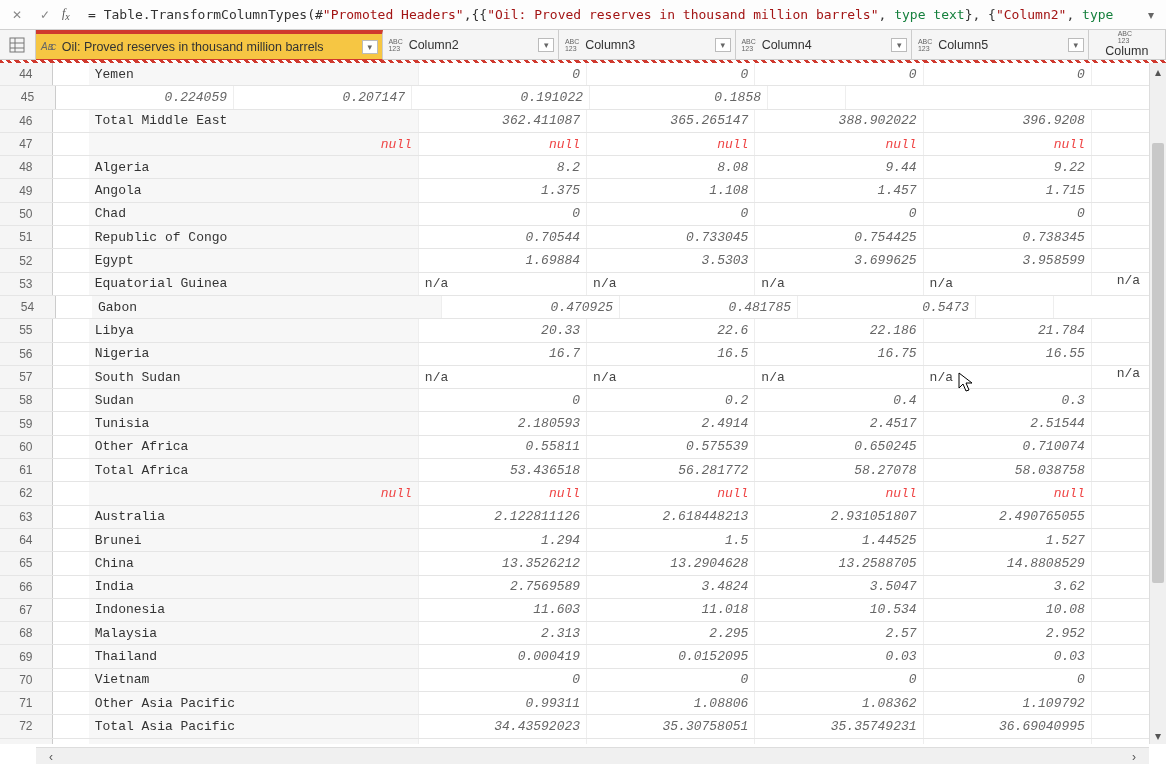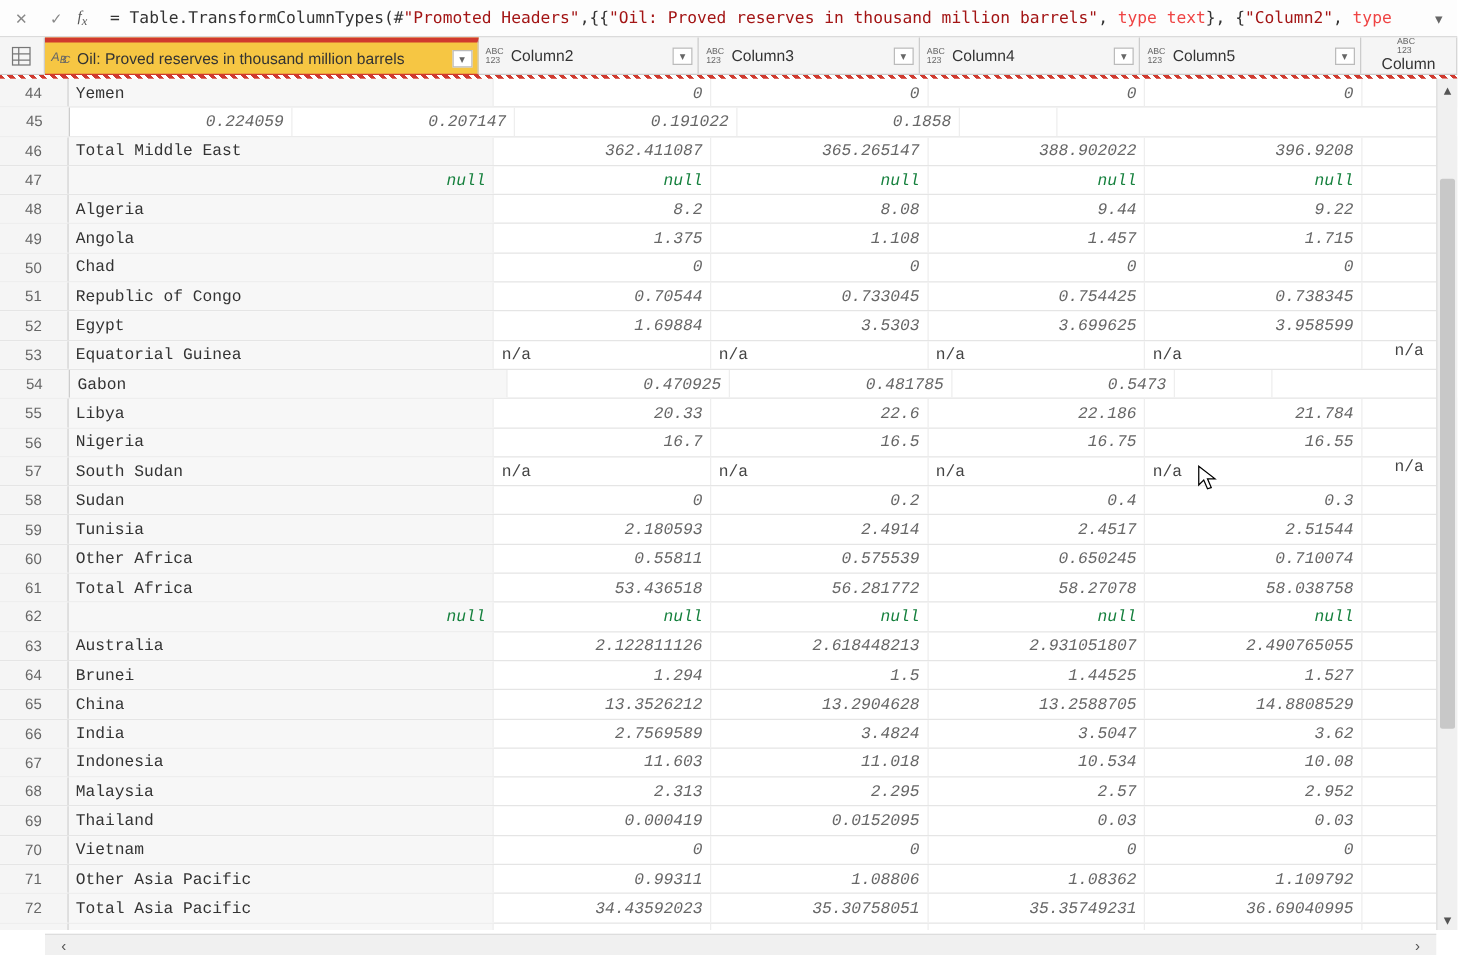--- a/index.html
+++ b/index.html
@@ -33,21 +33,21 @@
   .fb-fx { font-style: italic; font-family: "Times New Roman", serif; color:#555; margin:0 6px 0 2px; width:20px;}
   .formula-text {
     flex:1;
     font-family: Consolas, monospace;
     font-size: 13px;
     color:#333;
     white-space: nowrap;
     overflow:hidden;
   }
   .formula-text .fstr { color:#a31515; }
-  .formula-text .fkey { color:#ef4444; }
+  .formula-text .fkey { color:#15803d; }
   .fb-expand { width:22px; text-align:center; color:#666; cursor:pointer;}
 
   
   .header-row {
     display:flex;
     height:30px;
     border-bottom:1px solid #ccc;
     background:#f5f5f5;
   }
   .corner {
@@ -109,23 +109,23 @@
   .cell {
     display:flex;align-items:center;
     padding:0 6px;
     border-right:1px solid #eee;
     font-family: Consolas, "Courier New", monospace;
     font-size:13px;
     color:#555;
     overflow:hidden;
     white-space:nowrap;
   }
-  .cell.first { background:#f7f7f7; color:#333;}
+  .cell.first { background:#f7f7f7; color:#333;margin-left:36px;}
   .cell.num { justify-content:flex-end; font-style:italic; color:#666;}
-  .cell.nullv { justify-content:flex-end; font-style:italic; color:#15803d;}
+  .cell.nullv { justify-content:flex-end; font-style:italic; color:#ef4444;}
   .cell.text { justify-content:flex-start; font-style:normal; color:#444;}
 
   .w-first { width:350px; }
   .w-col   { width:178px; }
   .w-last  { width:78px;flex-direction:column; }
 
   
   .vscroll {
     position:absolute; right:0; top:63px; bottom:20px; width:17px;
     background:#f0f0f0;

